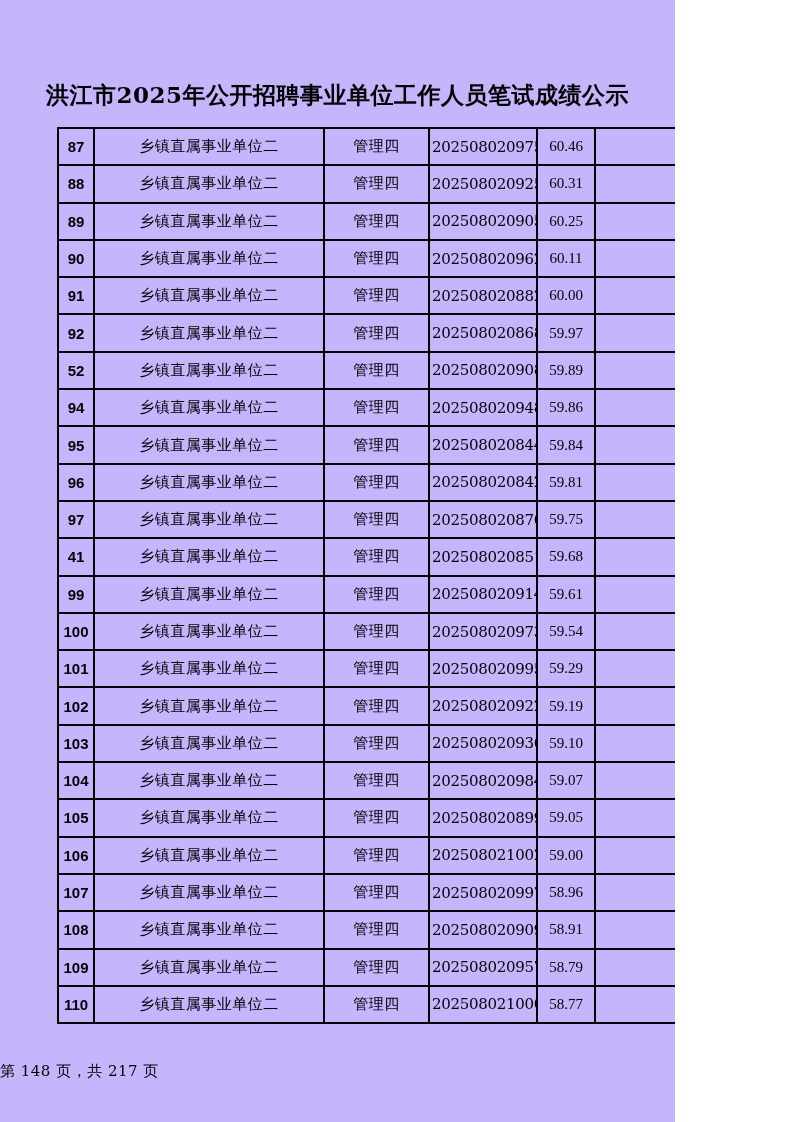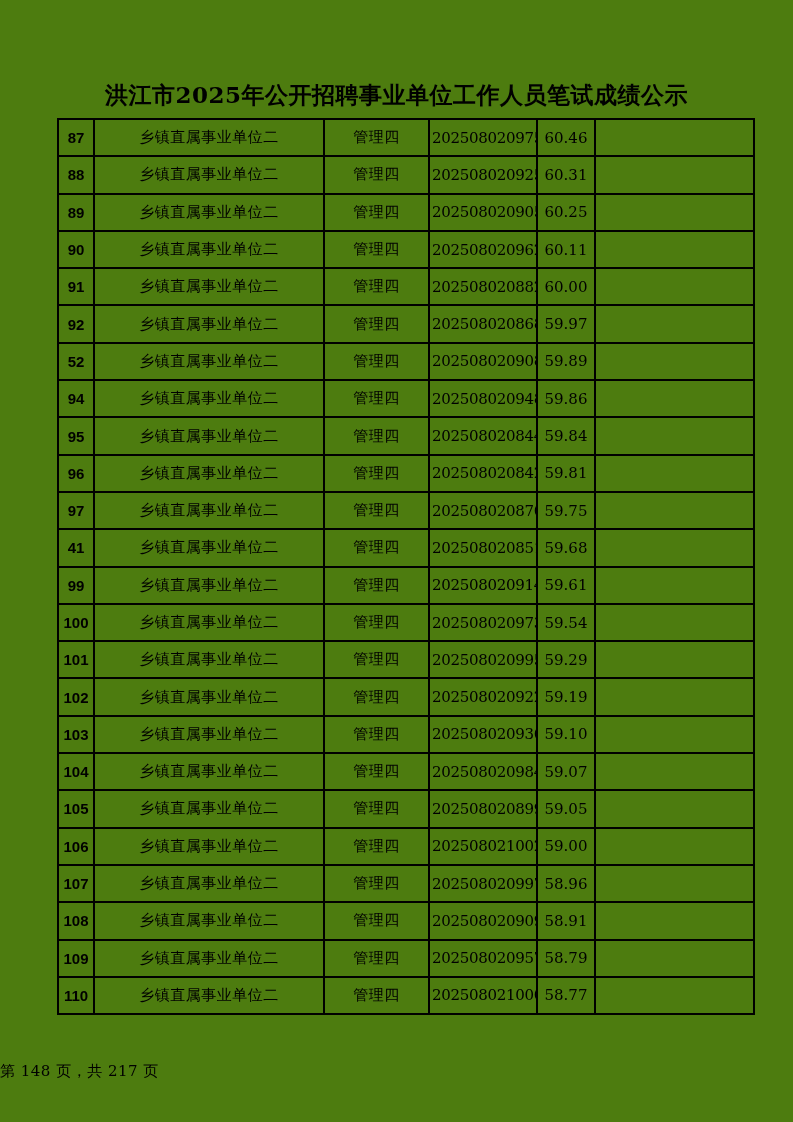--- a/index.html
+++ b/index.html
@@ -2,42 +2,42 @@
 <html><head>
 <meta charset="utf-8">
 <style>
   html, body {
     margin: 0;
     padding: 0;
     background: #ffffff;
   }
   .page {
     position: relative;
-    width: 793px;
+    width: 675px;
     height: 1122px;
-    background: #4d7c0f;
+    background: #c4b5fd;
     color: #000000;
     font-family: "DejaVu Serif", "Liberation Serif", serif;
     overflow: hidden;
   }
   .doc-title {
     position: absolute;
     top: 80px;
     left: 0;
     width: 100%;
     margin: 0;
     text-align: center;
     font-size: 23px;
     font-weight: 600;
     letter-spacing: 0.5px;
     font-family: "DejaVu Serif", "Liberation Serif", serif;
   }
   table.score-table {
     position: absolute;
-    top: 118px;
+    top: 127px;
     left: 57px;
     width: 696px;
     border-collapse: collapse;
     table-layout: fixed;
   }
   table.score-table td {
     border: 2px solid #000000;
     height: 35.3px;
     padding: 0 2px;
     text-align: center;
@@ -48,21 +48,21 @@
   }
   td.c-rank {
     font-family: "Liberation Sans", "DejaVu Sans", sans-serif;
     font-weight: bold;
     font-size: 15.5px;
     padding: 0;
   }
   td.c-unit   { font-size: 15px; letter-spacing: 0.5px; }
   td.c-pos    { font-size: 15px; letter-spacing: 0.5px; }
   td.c-id     { font-size: 14px; letter-spacing: -0.3px; }
-  td.c-score  { font-size: 14.5px; }
+  td.c-score  { font-size: 14.5px; font-family: Liberation Serif, serif; }
   td.c-remark { }
   .page-footer {
     position: absolute;
     top: 1062px;
     left: 0;
     width: 100%;
     text-align: left;
     font-size: 15px;
     letter-spacing: 0.5px;
     font-family: "DejaVu Serif", "Liberation Serif", serif;

